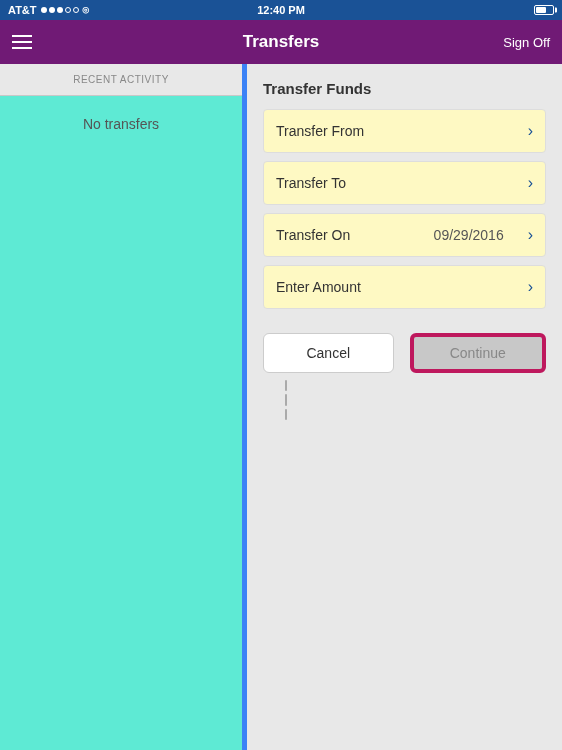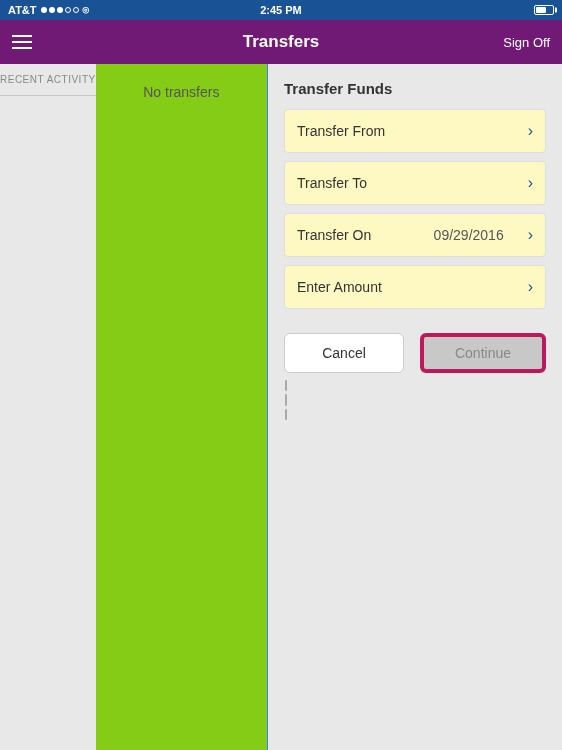--- a/index.html
+++ b/index.html
@@ -70,25 +70,25 @@
 
     
     .main-layout {
       display: flex;
       width: 100%;
       height: calc(750px - 64px);
     }
 
     
     .left-panel {
-      width: 268px;
+      width: 247px;
       background: #e8e8e8;
-      border-right: 1px solid #3b82f6;
-      display: flex;
-      flex-direction: row;
+      border-right: 5px solid #3b82f6;
+      display: flex;
+      flex-direction: column;
     }
     .recent-activity-header {
       height: 32px;
       display: flex;
       align-items: center;
       justify-content: center;
       background: #e8e8e8;
       border-bottom: 1px solid #c8c8c8;
     }
     .recent-activity-header span {
@@ -96,21 +96,21 @@
       color: #888;
       letter-spacing: 0.5px;
       text-transform: uppercase;
     }
     .no-transfers {
       flex: 1;
       display: flex;
       align-items: flex-start;
       justify-content: center;
       padding-top: 20px;
-      background: #84cc16;
+      background: #5eead4;
     }
     .no-transfers span {
       font-size: 14px;
       color: #555;
     }
     .drag-handle {
       position: absolute;
       left: 282px;
       top: 380px;
       width: 8px;
@@ -254,21 +254,21 @@
     <span>AT&amp;T</span>
     <div class="signal-dots">
       <div class="dot"></div>
       <div class="dot"></div>
       <div class="dot"></div>
       <div class="dot empty"></div>
       <div class="dot empty"></div>
     </div>
     <span class="wifi-icon">⌾</span>
   </div>
-  <span class="status-center">2:45 PM</span>
+  <span class="status-center">12:40 PM</span>
   <div class="status-right">
     <div class="battery">
       <div class="battery-fill"></div>
     </div>
   </div>
 </div>
 
 <div class="nav-bar">
   <div class="hamburger-icon">
     <span></span>

